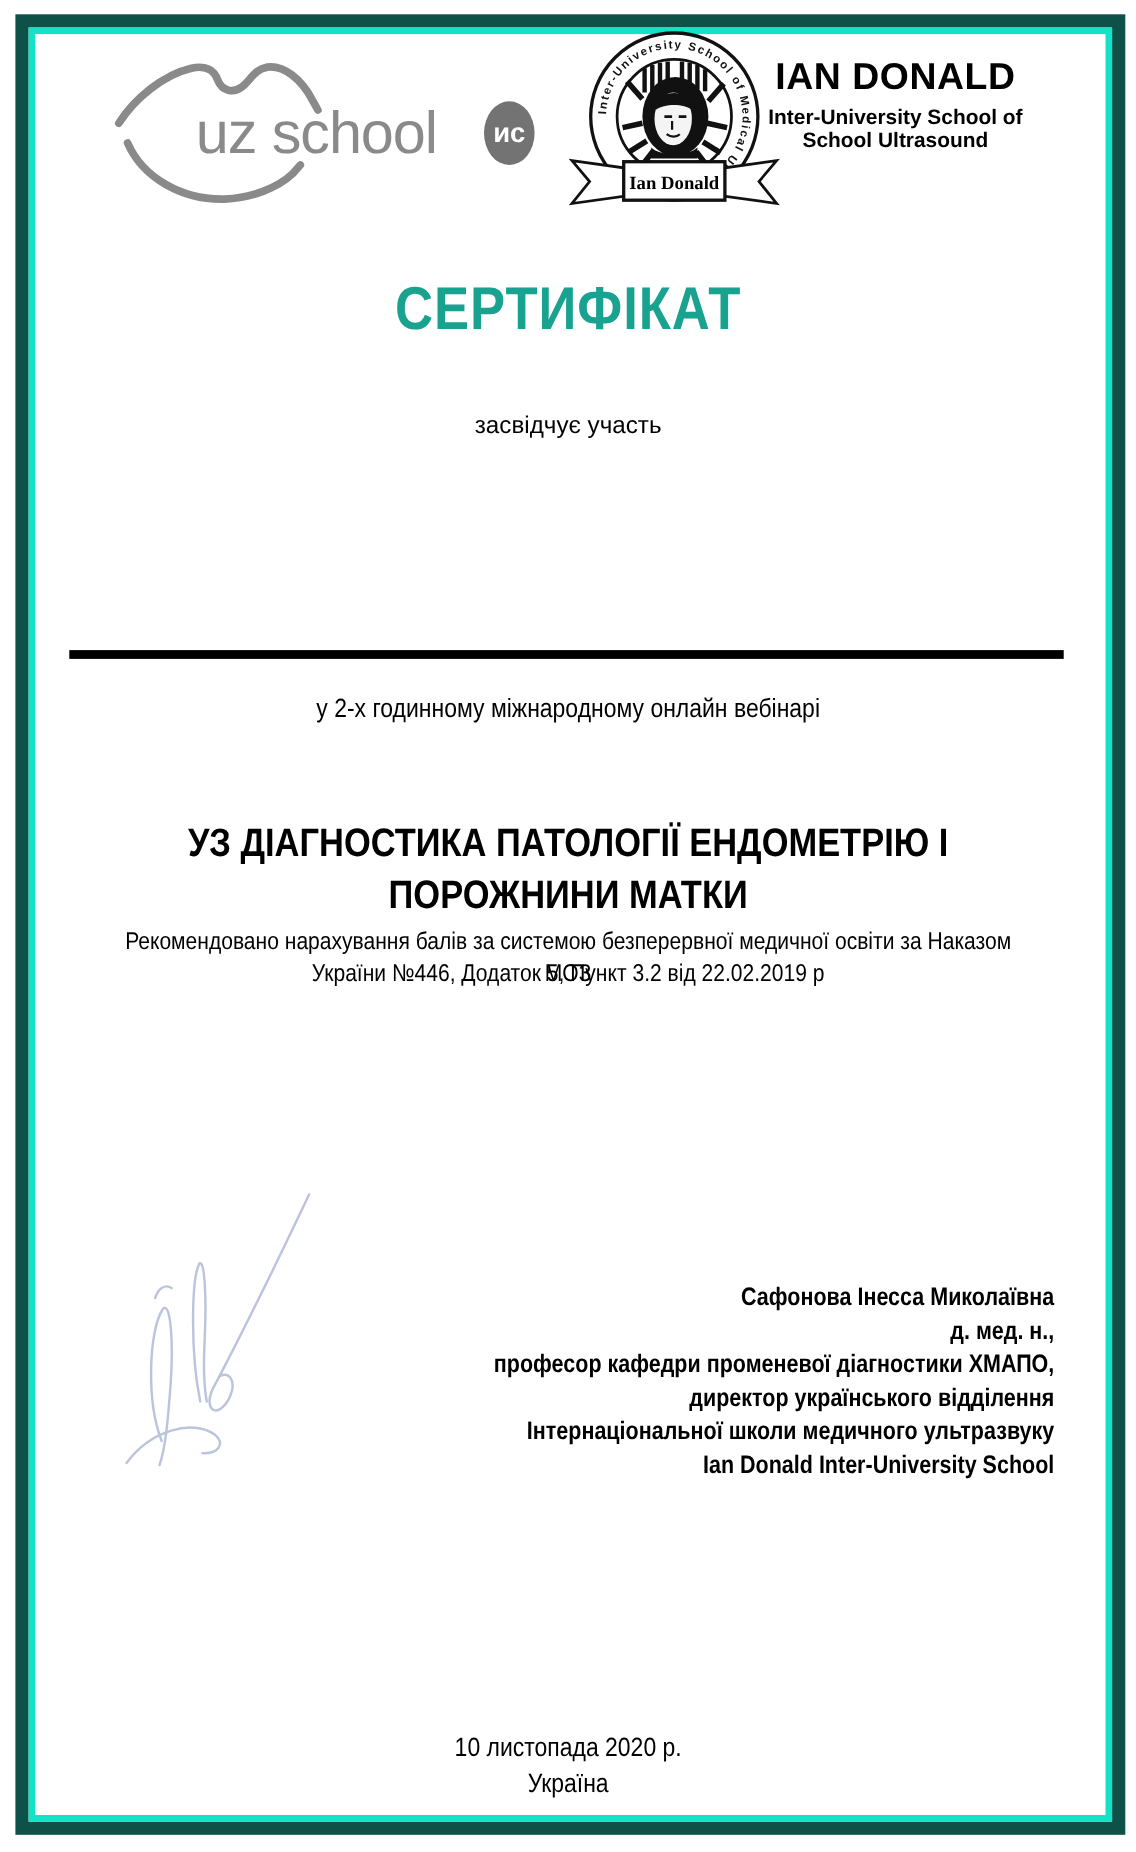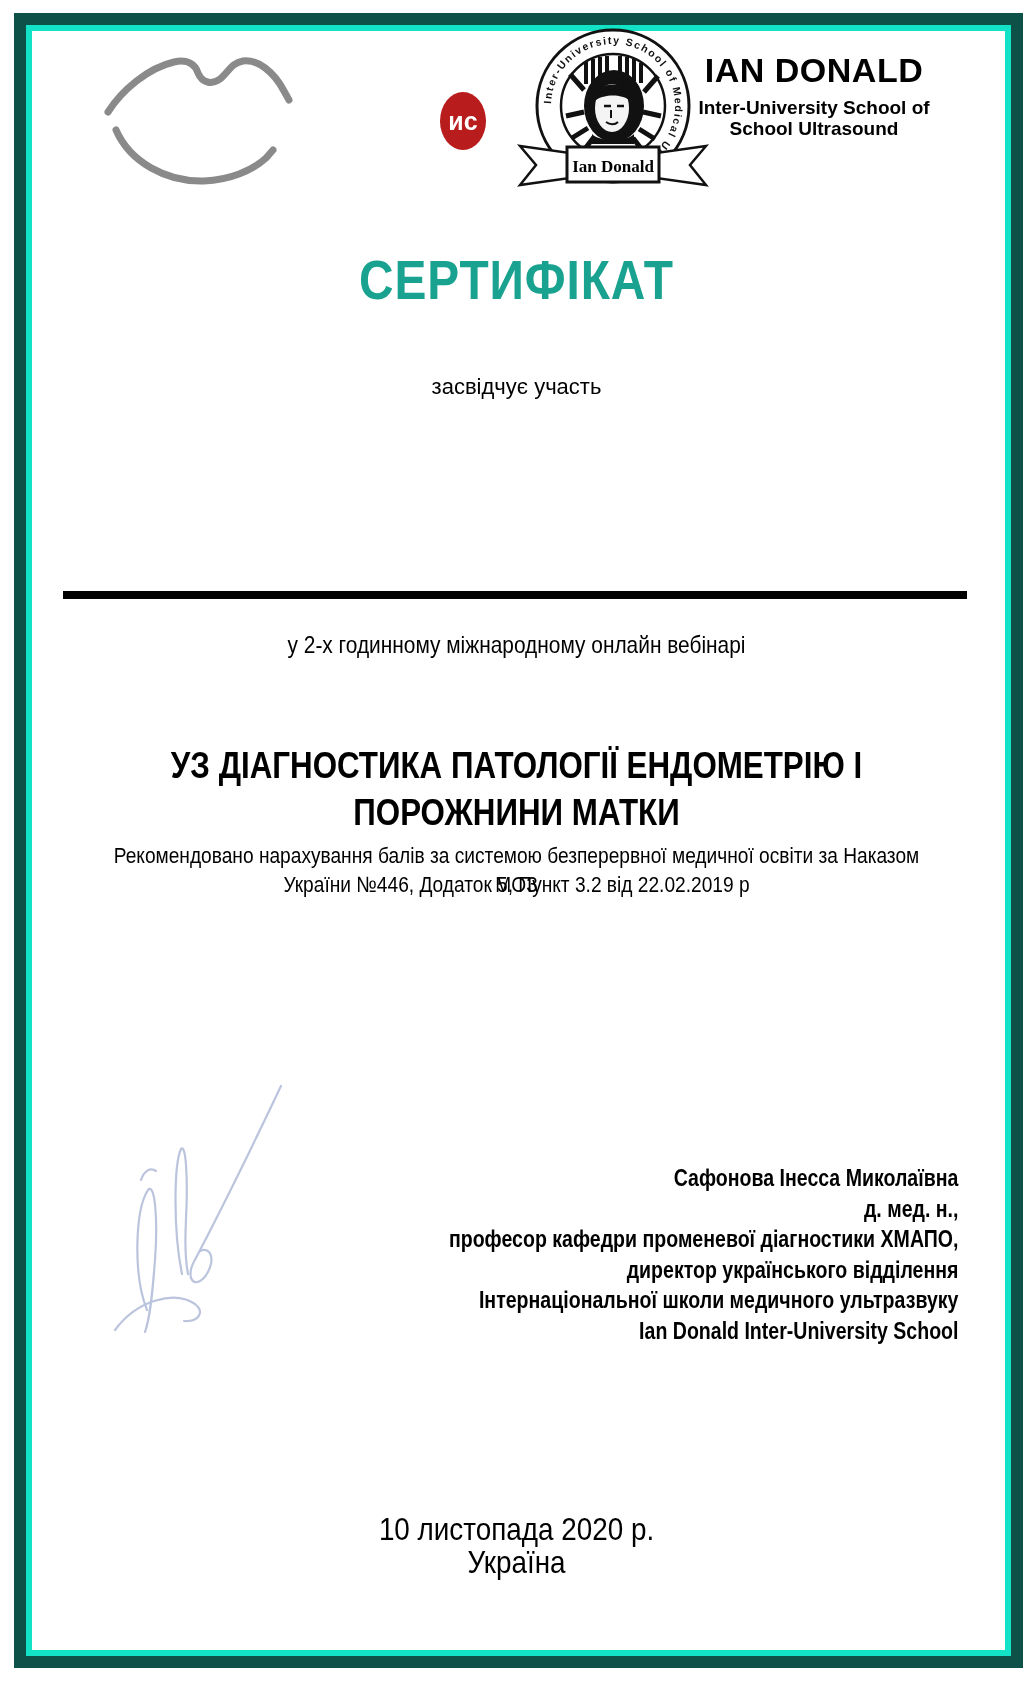--- a/index.html
+++ b/index.html
@@ -14,21 +14,21 @@
   .abs{position:absolute;}
   .center-block{left:34px;width:965px;text-align:center;}
   .narrow{transform:scaleX(0.87);transform-origin:center center;}
   .narrow-right{transform:scaleX(0.85);transform-origin:right center;}
 
   
   .uz-logo{left:100px;top:50px;width:395px;height:142px;}
   .uz-text{position:absolute;left:78px;top:44px;font-size:54px;letter-spacing:-1px;
     color:#8a8a8a;line-height:1;font-weight:400;}
   .uz-badge{position:absolute;left:340px;top:42px;width:46px;height:58px;
-    background:#b91c1c;border-radius:50%;display:flex;align-items:center;justify-content:center;
+    background:#737373;border-radius:50%;display:flex;align-items:center;justify-content:center;
     color:#fff;font-size:25px;font-weight:700;}
 
   
   .seal{left:508px;top:26px;width:210px;height:168px;}
   .id-textblock{left:690px;top:52px;width:248px;text-align:center;}
   .id-name{font-size:34px;font-weight:700;letter-spacing:0.5px;line-height:1.1;}
   .id-sub{font-size:19px;font-weight:700;line-height:21px;margin-top:8px;}
 
   .cert-title{top:248px;font-size:55px;font-weight:700;color:#18a28f;letter-spacing:1px;}
   .cert-sub{top:374px;font-size:22px;}
@@ -38,36 +38,37 @@
   .course1{top:742px;}
   .course2{top:789px;}
   .accred{font-size:22px;line-height:29px;}
   .accred1{top:841px;}
   .accred2{top:870px;}
 
   .signature{left:85px;top:1058px;width:215px;height:285px;}
 
   .signatory{right:75px;top:1163px;text-align:right;font-size:23px;font-weight:700;
     line-height:30.5px;white-space:nowrap;}
-  .dateblock{top:1513px;font-size:32px;line-height:33px;}
+  .dateblock{top:1572px;font-size:24px;line-height:33px;}
 </style>
 </head>
 <body>
 
 <div class="frame">
   <div class="frame-inner"></div>
 </div>
 
 <div class="abs uz-logo">
   <svg width="195" height="138" viewBox="0 0 195 138">
     <g fill="none" stroke="#8a8a8a" stroke-width="7" stroke-linecap="round">
       <path d="M 8,62 C 22,40 48,18 74,12 C 87,9 95,14 98,23 C 102,33 112,35 120,29 C 128,23 131,13 143,11 C 158,9 174,22 184,41 L 189,50"></path>
       <path d="M 16,80 C 30,112 66,132 104,131 C 129,130 152,121 166,108 L 173,100"></path>
     </g>
   </svg>
+  <div class="uz-text">uz school</div>
   <div class="uz-badge">ис</div>
 </div>
 
 <svg class="abs seal" viewBox="0 0 210 168">
   <defs>
     <path id="sealRing" d="M 105,80 m -62,0 a 62,62 0 1,1 124,0 a 62,62 0 1,1 -124,0"></path>
   </defs>
   <circle cx="105" cy="80" r="76" fill="#fff" stroke="#111" stroke-width="3"></circle>
   <circle cx="105" cy="80" r="52" fill="#fff" stroke="#111" stroke-width="2.5"></circle>
   <g stroke="#111">

